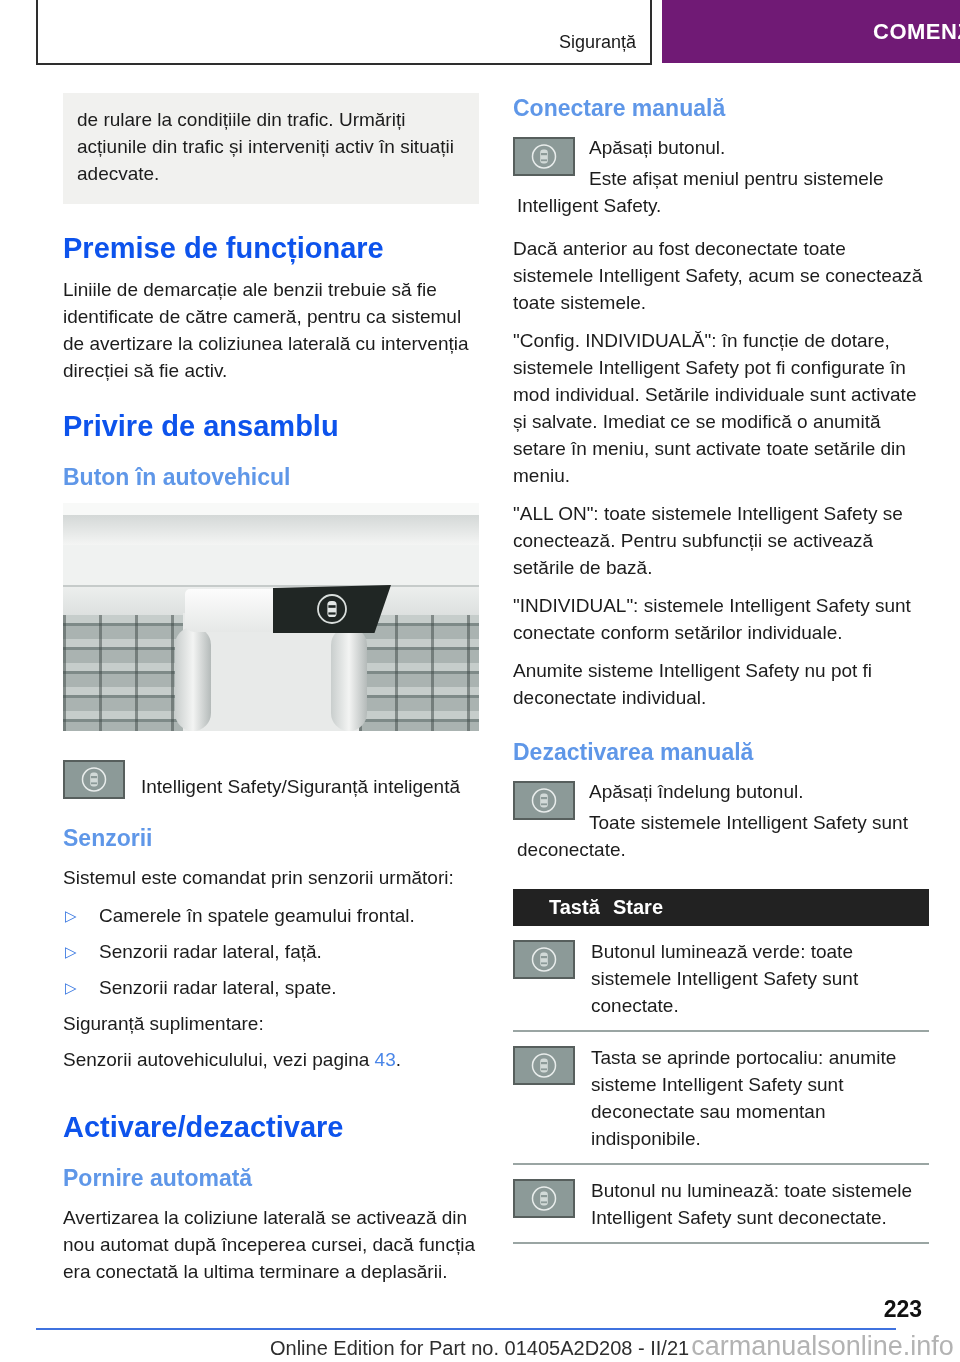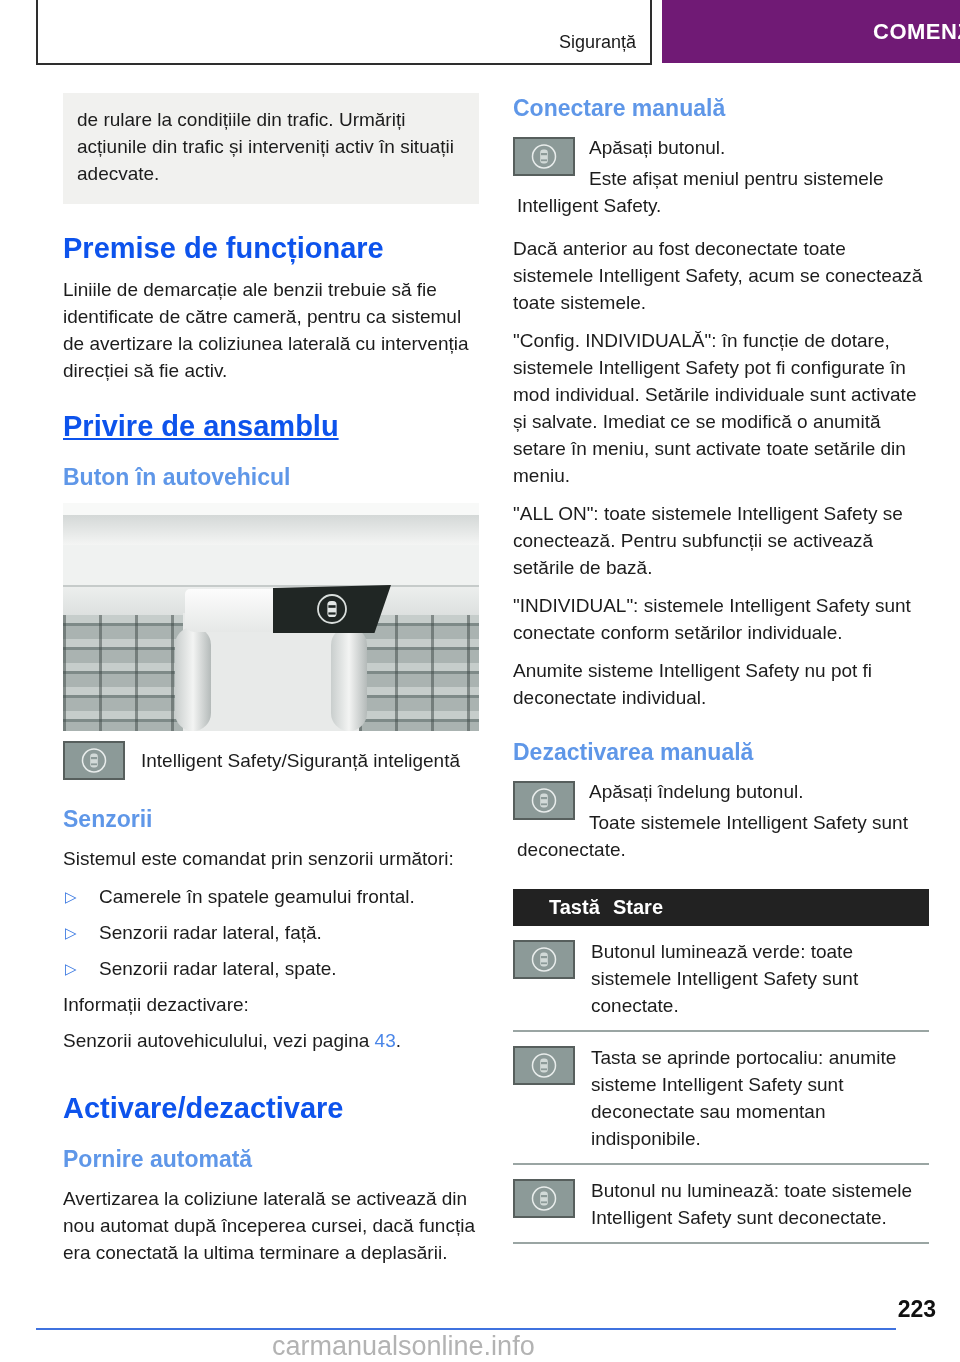--- a/index.html
+++ b/index.html
@@ -54,35 +54,35 @@
   .pillar{position:absolute;top:14px;bottom:0;width:36px;border-radius:18px;
           background:linear-gradient(90deg,#c9cecd,#f3f4f3 50%,#b4bab9);}
   .pillar.pl{left:-8px;}  .pillar.pr{right:-8px;}
   .housing-light{position:absolute;left:122px;top:86px;width:92px;height:43px;
                  background:linear-gradient(#fcfcfc,#e6e8e7);border-radius:5px 0 0 9px;}
   .housing-dark{position:absolute;left:210px;top:82px;width:118px;height:48px;background:#202624;
                 clip-path:polygon(0 6%,100% 0,86% 100%,0 100%);
                 display:flex;align-items:center;justify-content:center;}
 
   
-  .caption{display:flex;align-items:center;margin:10px 0 0;}
+  .caption{display:flex;align-items:flex-end;margin:29px 0 0;}
   .caption .btn-icon{float:none;flex:0 0 62px;margin:0 16px 0 0;}
   .caption .txt{line-height:24px;padding-top:0;}
 
   
   .tbl{margin-top:22px;}
   .tbl-head{background:#222;height:37px;display:flex;align-items:center;color:#fff;font-weight:bold;font-size:20px;padding-left:24px;}
   .tbl-head .c1{width:76px;padding-left:12px;box-sizing:border-box;}
   .tbl-row{display:flex;padding:12px 0 11px;border-bottom:2px solid #9aa5a3;}
   .tbl-row .ic{flex:0 0 78px;}
   .tbl-row .btn-icon{float:none;margin:2px 0 0;}
   .tbl-row .tx{flex:1;}
 
   
-  .pageno{position:absolute;top:1296px;right:24px;font-size:23px;font-weight:bold;color:#111;}
+  .pageno{position:absolute;top:1296px;right:38px;font-size:23px;font-weight:bold;color:#111;}
   .foot-line{position:absolute;top:1328px;left:36px;width:860px;height:2px;background:#3f72df;}
   .foot-row{position:absolute;top:1331px;left:270px;display:flex;align-items:baseline;white-space:nowrap;}
   .edition{font-size:20px;color:#2e2e2e;}
   .watermark{font-size:27px;color:#b3b3b3;margin-left:2px;}
 </style>
 </head>
 <body>
 
 <div class="page">
 
@@ -93,21 +93,21 @@
     <span class="lbl">COMENZI</span>
   </div>
 
   <div class="col col-l">
 
     <p class="note">de rulare la condițiile din trafic. Urmăriți acțiunile din trafic și interveniți activ în situații adecvate.</p>
 
     <h2>Premise de funcționare</h2>
     <p>Liniile de demarcație ale benzii trebuie să fie identificate de către cameră, pentru ca sistemul de avertizare la coliziunea laterală cu intervenția direcției să fie activ.</p>
 
-    <h2 style="margin-top:26px;text-decoration:underline;">Privire de ansamblu</h2>
+    <h2 style="margin-top:26px;">Privire de ansamblu</h2>
     <h3 style="margin-top:22px;">Buton în autovehicul</h3>
 
     <div class="photo">
       <div class="ph-band1"></div>
       <div class="ph-band2"></div>
       <div class="ph-band3"></div>
       <div class="ph-band4"></div>
       <div class="vent left"></div>
       <div class="vent right"></div>
       <div class="console">
@@ -146,21 +146,21 @@
     </div>
     <div class="bullet">
       <span class="tri">▷</span>
       <span>Senzorii radar lateral, față.</span>
     </div>
     <div class="bullet">
       <span class="tri">▷</span>
       <span>Senzorii radar lateral, spate.</span>
     </div>
 
-    <p style="margin-bottom:9px;">Informații dezactivare:</p>
+    <p style="margin-bottom:9px;">Siguranță suplimentare:</p>
     <p><span>Senzorii autovehiculului, vezi pagina </span><span class="link">43</span><span>.</span></p>
 
     <h2 style="margin-top:38px;">Activare/dezactivare</h2>
     <h3 style="margin-top:22px;">Pornire automată</h3>
     <p>Avertizarea la coliziune laterală se activează din nou automat după începerea cursei, dacă funcția era conectată la ultima terminare a deplasării.</p>
   </div>
 
   <div class="col col-r">
 
     <h3 style="margin-top:0;">Conectare manuală</h3>
@@ -247,16 +247,17 @@
         </div>
           </div>
         <div class="tx">Butonul nu luminează: toate sistemele Intelligent Safety sunt deconectate.</div>
       </div>
     </div>
   </div>
 
   <div class="pageno">223</div>
   <div class="foot-line"></div>
   <div class="foot-row">
+    <span class="edition">Online Edition for Part no. 01405A2D208 - II/21</span>
     <span class="watermark">carmanualsonline.info</span>
   </div>
 
 </div>
 
 </body></html>

